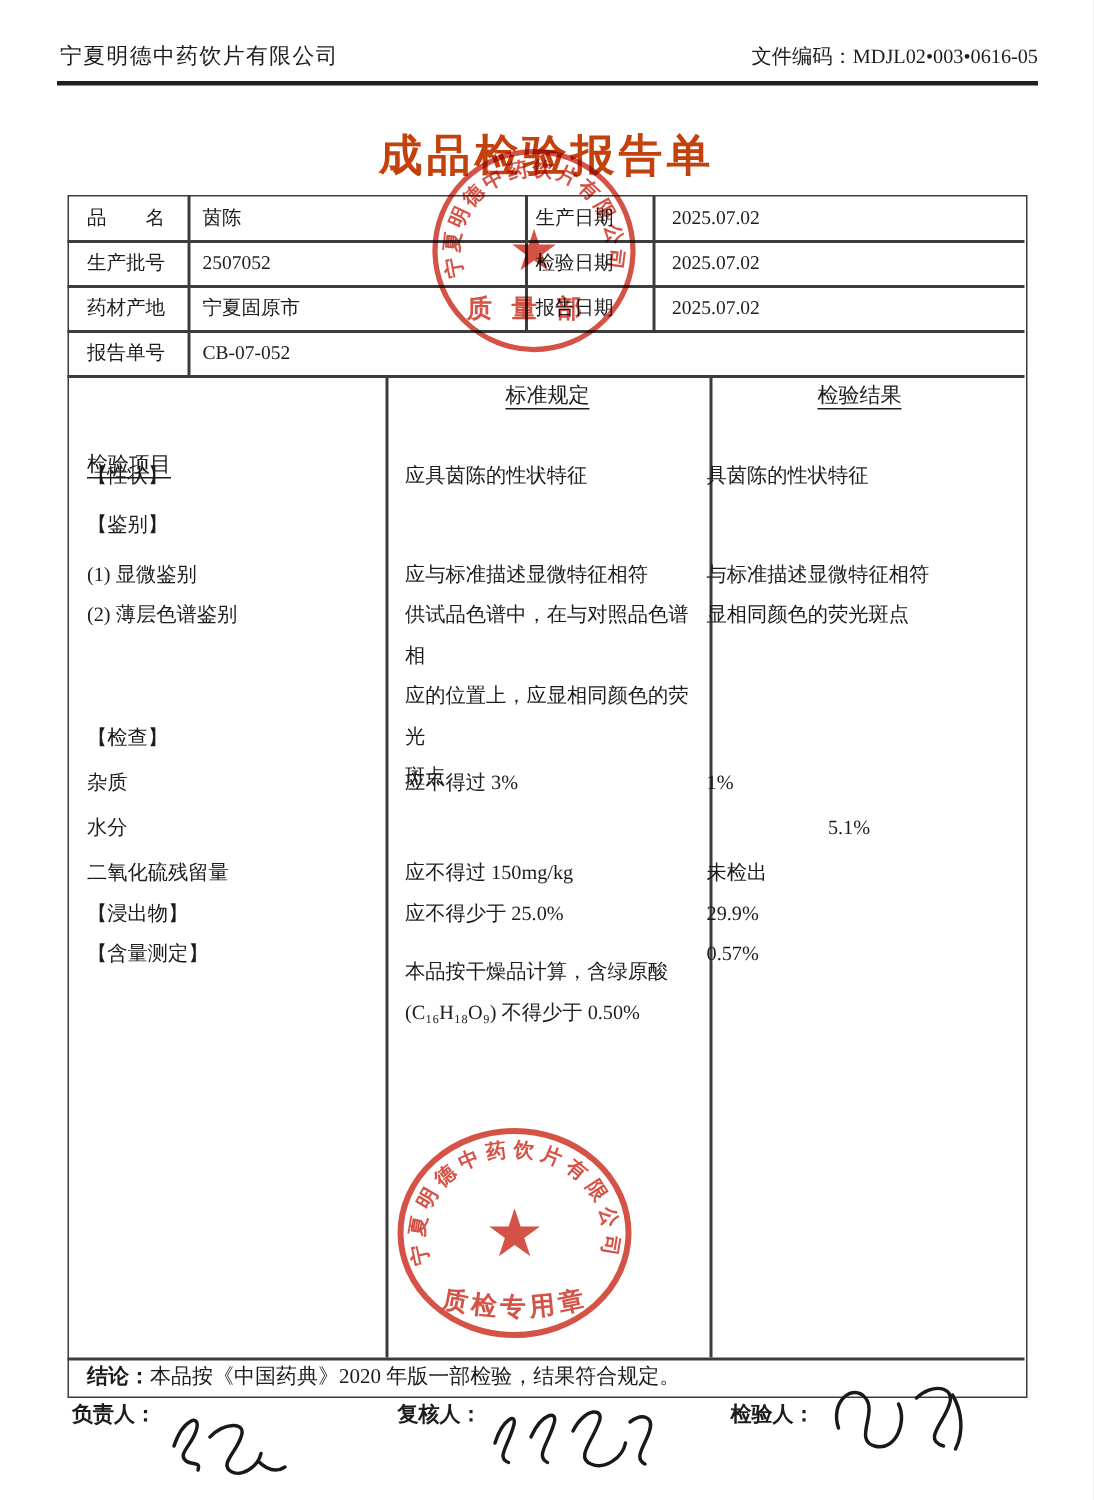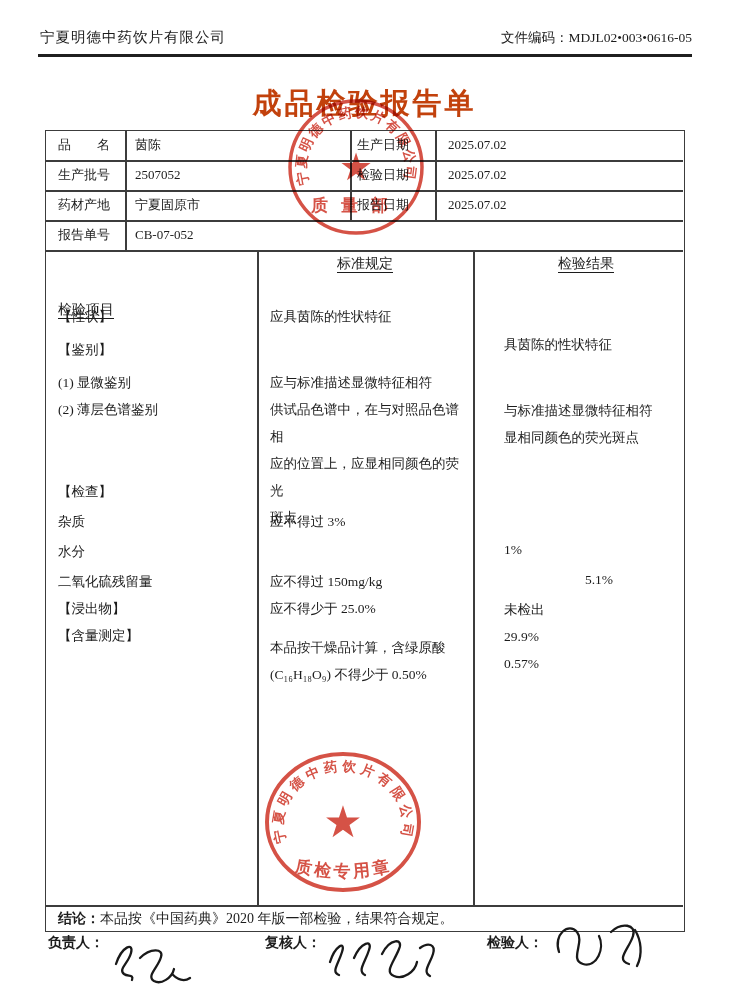--- a/index.html
+++ b/index.html
@@ -19,21 +19,21 @@
   .frame{left:45px;top:130px;width:638px;height:800px;border:1.5px solid #3c3c3c;}
   .lh{height:1.5px;background:#3c3c3c;}
   .lv{width:1.5px;background:#3c3c3c;}
   
   .info-cell{height:30px;line-height:30px;font-size:13px;white-space:nowrap;}
   
   .ins-head{top:255px;font-size:14px;text-decoration:underline;text-underline-offset:4px;}
   .ins{font-size:13.5px;line-height:27px;white-space:pre-line;}
   .col1{left:58px;width:190px;}
   .col2{left:270px;width:196px;}
-  .col3{left:504px;width:190px;margin-top:28px;}
+  .col3{left:471px;width:190px;}
   
   .concl{left:58px;top:907px;height:24px;line-height:24px;font-size:14px;white-space:nowrap;}
   .sig-label{top:934px;font-size:14px;font-weight:bold;white-space:nowrap;}
   .sig-ink{stroke:#191919;stroke-width:2.3;fill:none;stroke-linecap:round;stroke-linejoin:round;}
   
   .stamp{mix-blend-mode:multiply;opacity:0.87;}
 </style>
 </head>
 <body>
 
@@ -72,21 +72,21 @@
   <div class="abs info-cell" style="left:58px;top:190px;">药材产地</div>
   <div class="abs info-cell" style="left:135px;top:190px;">宁夏固原市</div>
   <div class="abs info-cell" style="left:357px;top:190px;">报告日期</div>
   <div class="abs info-cell" style="left:448px;top:190px;">2025.07.02</div>
 
   <div class="abs info-cell" style="left:58px;top:220px;">报告单号</div>
   <div class="abs info-cell" style="left:135px;top:220px;">CB-07-052</div>
 
   <div class="abs ins-head" style="left:58px;margin-top:46px;">检验项目</div>
   <div class="abs ins-head" style="left:257px;width:216px;text-align:center;">标准规定</div>
-  <div class="abs ins-head" style="left:481px;width:210px;text-align:center;">检验结果</div>
+  <div class="abs ins-head" style="left:468px;width:210px;text-align:center;">检验结果</div>
 
   <div class="abs ins col1" style="top:303px;">【性状】</div>
   <div class="abs ins col1" style="top:336px;">【鉴别】</div>
   <div class="abs ins col1" style="top:369px;">(1) 显微鉴别</div>
   <div class="abs ins col1" style="top:396px;">(2) 薄层色谱鉴别</div>
   <div class="abs ins col1" style="top:478px;">【检查】</div>
   <div class="abs ins col1" style="top:508px;">杂质</div>
   <div class="abs ins col1" style="top:538px;">水分</div>
   <div class="abs ins col1" style="top:568px;">二氧化硫残留量</div>
   <div class="abs ins col1" style="top:595px;">【浸出物】</div>

